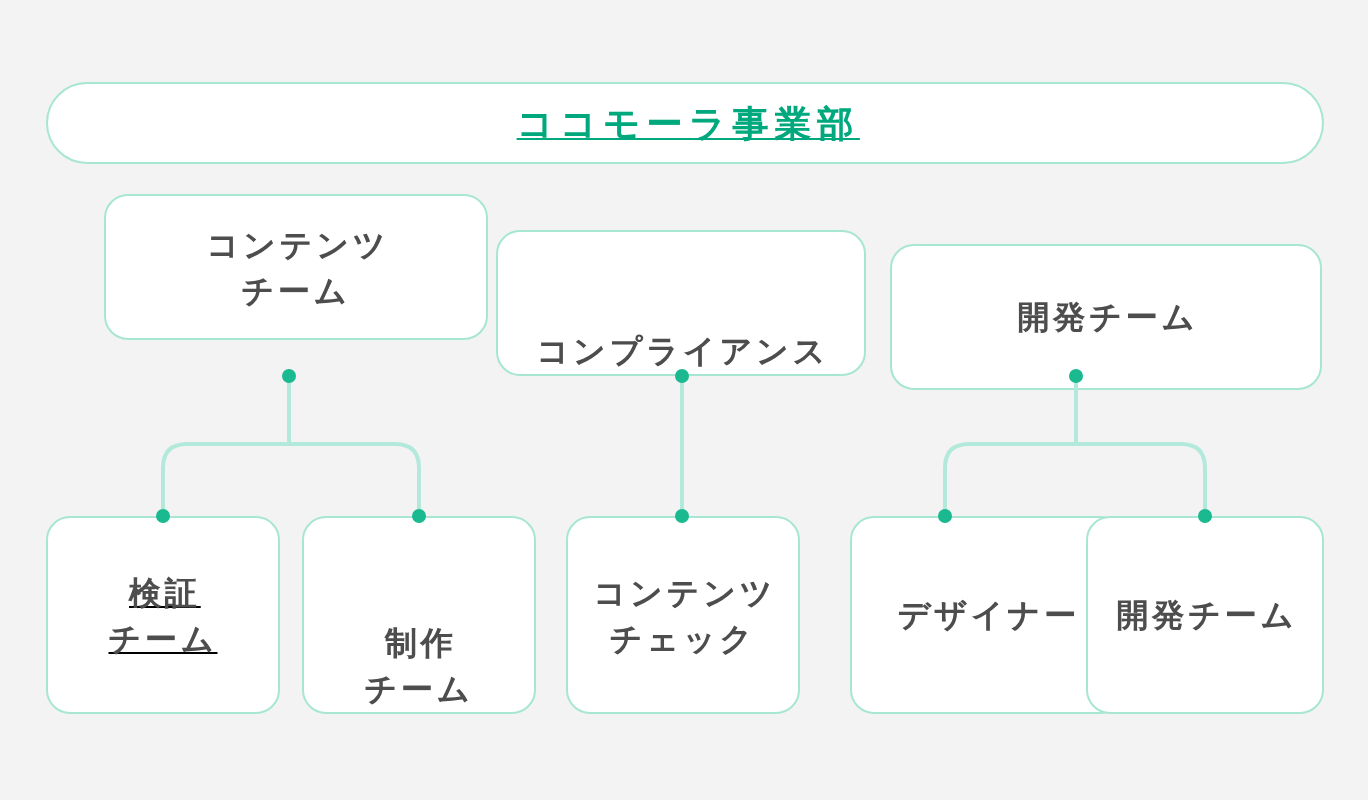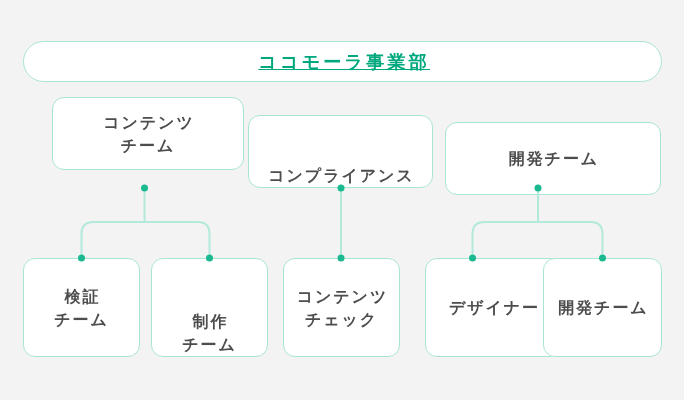--- a/index.html
+++ b/index.html
@@ -50,21 +50,21 @@
     line-height:23px;
     white-space:pre-line;text-align:center;
   }
 
   
   .n-contents  {left:52px; top:97px;width:192px;height:73px;}
   .n-compliance{left:248px;top:115px;width:185px;height:73px;align-items:flex-end;}
   .n-dev       {left:445px;top:122px;width:216px;height:73px;}
 
   
-  .n-kensho  {left:23px; top:258px;width:117px;height:99px;}
+  .n-kensho  {left:23px; top:258px;width:117px;height:99px;text-decoration:underline;}
   .n-seisaku {left:151px;top:258px;width:117px;height:99px;align-items:flex-end;}
   .n-compcheck{left:283px;top:258px;width:117px;height:99px;}
   .n-designer{left:425px;top:258px;width:137px;height:99px;}
   .n-engineer{left:543px;top:258px;width:119px;height:99px;}
 
   svg.connectors{
     position:absolute;left:0;top:0;width:684px;height:400px;
     z-index:2;pointer-events:none;
   }
   .cline{stroke:var(--connector-line);stroke-width:2;fill:none;}

